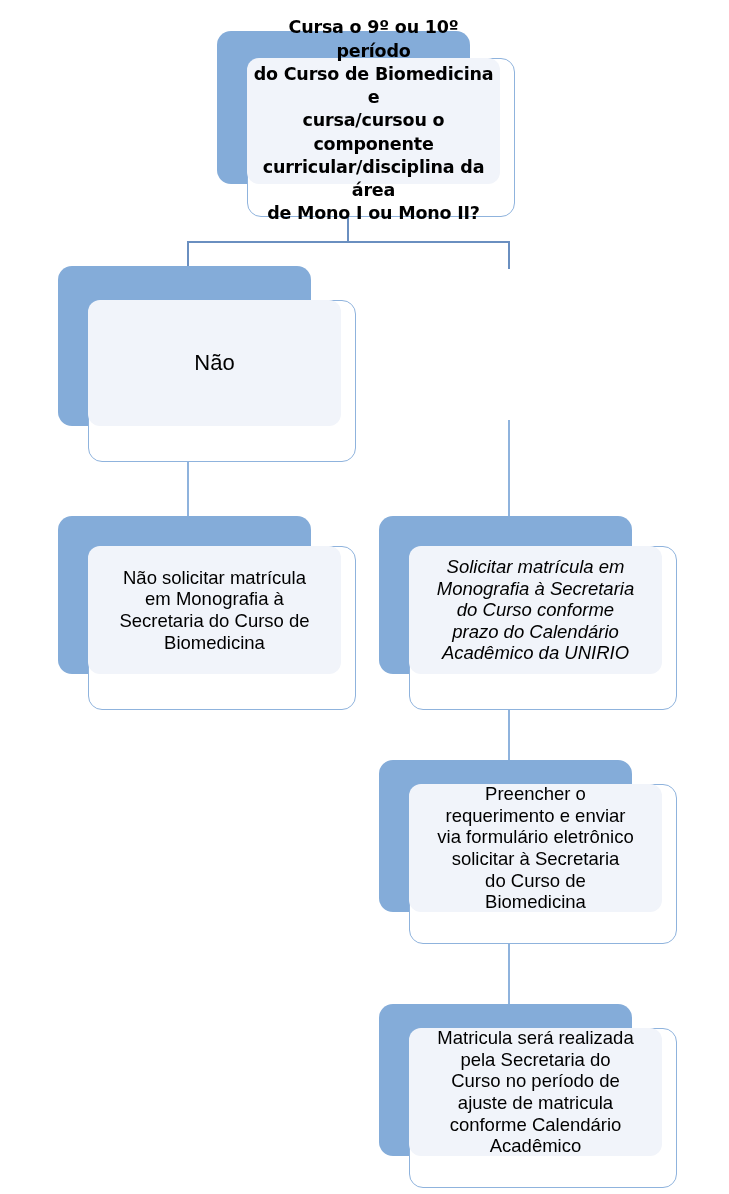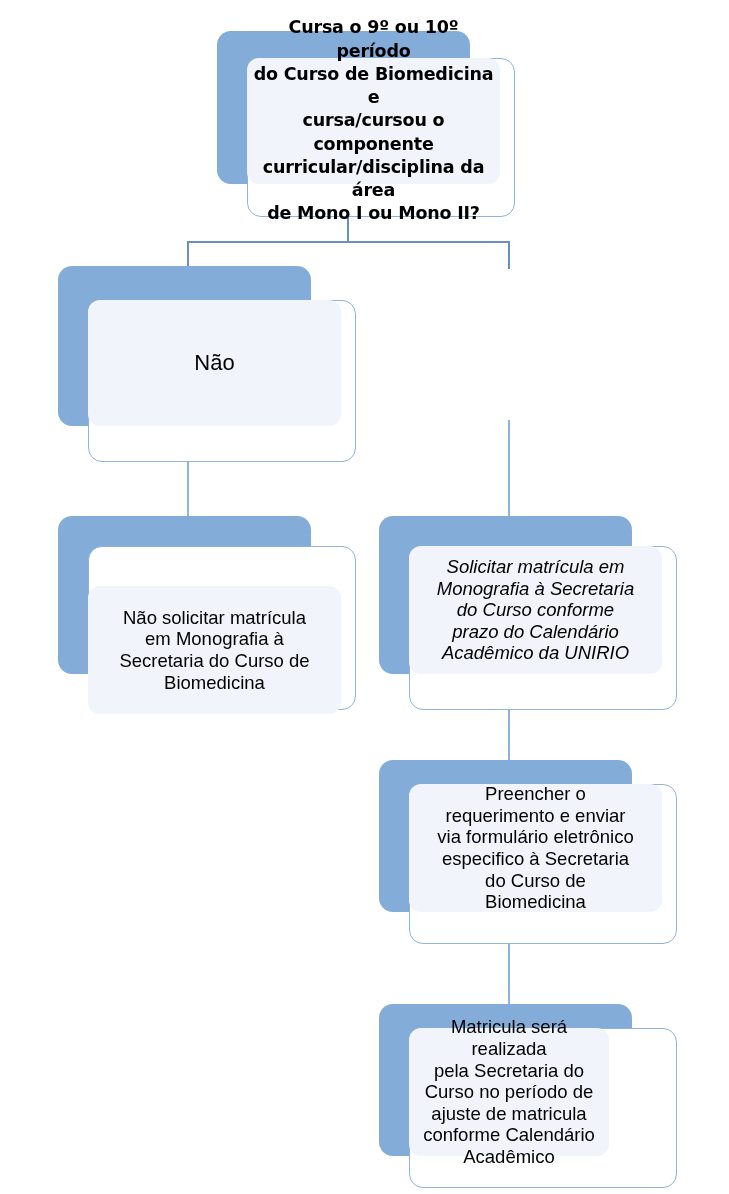--- a/index.html
+++ b/index.html
@@ -129,21 +129,21 @@
     <div class="card" style="left:30px; top:34px; width:268px; height:162px;"></div>
     <div class="panel" style="left:30px; top:34px; width:253px; height:126px;">
       <span class="label">Não</span>
     </div>
   </div>
 
 
   <div class="node plain step" style="left:58px; top:516px; width:298px; height:194px;">
     <div class="shadow" style="width:253px; height:158px;"></div>
     <div class="card" style="left:30px; top:30px; width:268px; height:164px;"></div>
-    <div class="panel" style="left:30px; top:30px; width:253px; height:128px;margin-top:40px;">
+    <div class="panel" style="left:30px; top:30px; width:253px; height:128px;">
       <span class="label">Não solicitar matrícula
 em Monografia à
 Secretaria do Curso de
 Biomedicina</span>
     </div>
   </div>
 
   <div class="node plain step" style="left:379px; top:516px; width:342px; height:194px;font-style:italic;">
     <div class="shadow" style="width:253px; height:158px;"></div>
     <div class="card" style="left:30px; top:30px; width:268px; height:164px;"></div>
@@ -156,30 +156,30 @@
     </div>
   </div>
 
   <div class="node plain step" style="left:379px; top:760px; width:298px; height:184px;">
     <div class="shadow" style="width:253px; height:152px;"></div>
     <div class="card" style="left:30px; top:24px; width:268px; height:160px;"></div>
     <div class="panel" style="left:30px; top:24px; width:253px; height:128px;">
       <span class="label">Preencher o
 requerimento e enviar
 via formulário eletrônico
-especifico à Secretaria
+solicitar à Secretaria
 do Curso de
 Biomedicina</span>
     </div>
   </div>
 
   <div class="node plain step" style="left:379px; top:1004px; width:298px; height:184px;">
     <div class="shadow" style="width:253px; height:152px;"></div>
     <div class="card" style="left:30px; top:24px; width:268px; height:160px;"></div>
-    <div class="panel" style="left:30px; top:24px; width:200px; height:128px;">
+    <div class="panel" style="left:30px; top:24px; width:253px; height:128px;">
       <span class="label">Matricula será realizada
 pela Secretaria do
 Curso no período de
 ajuste de matricula
 conforme Calendário
 Acadêmico</span>
     </div>
   </div>
 
 </div>

